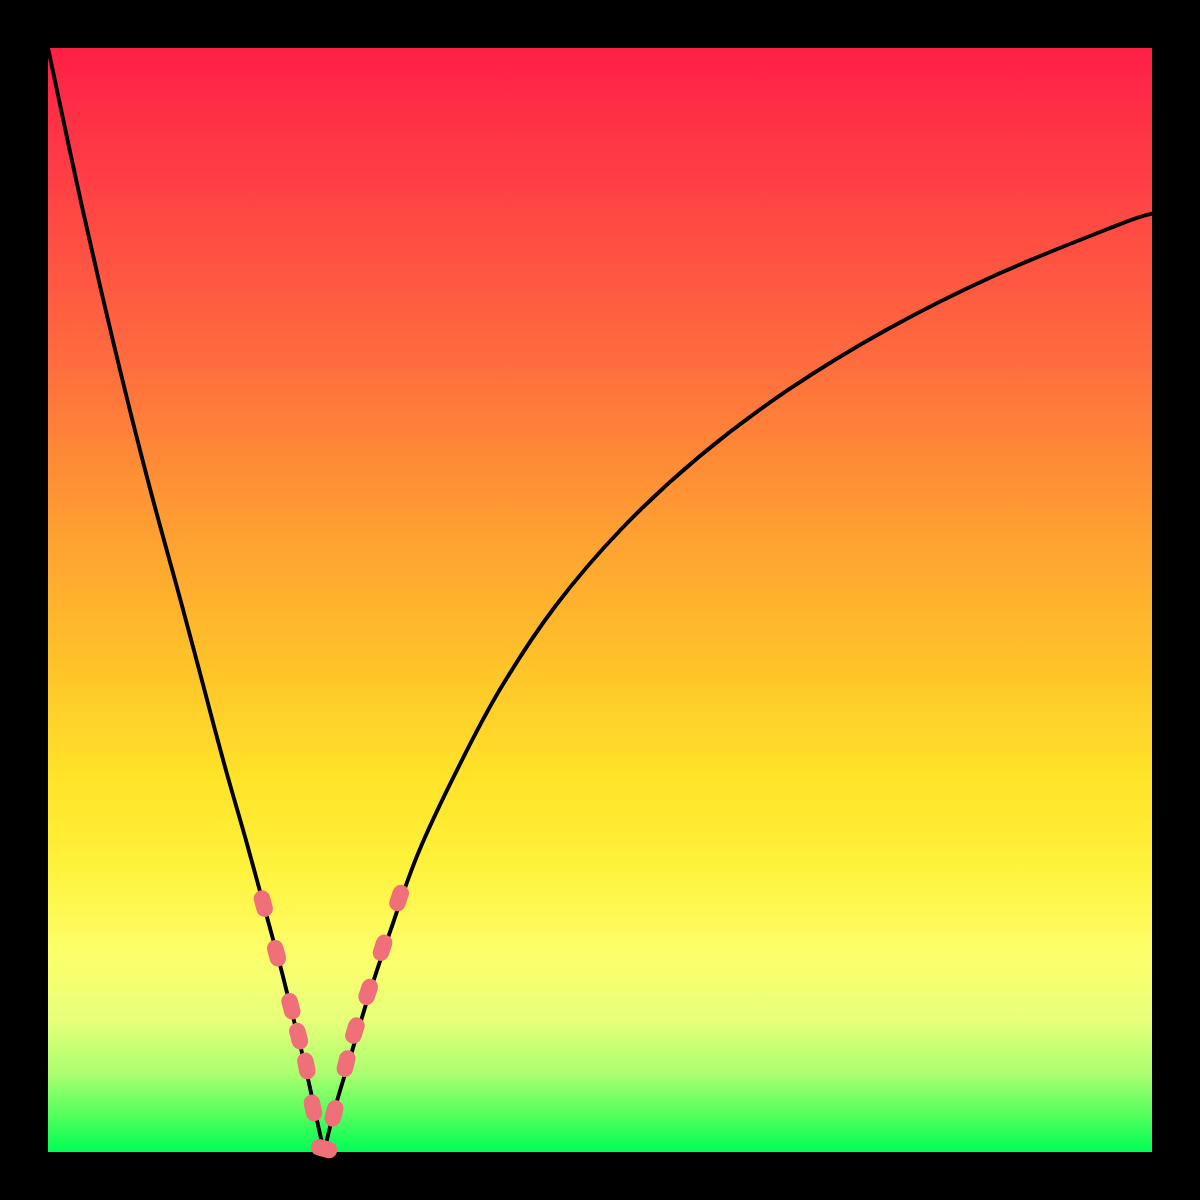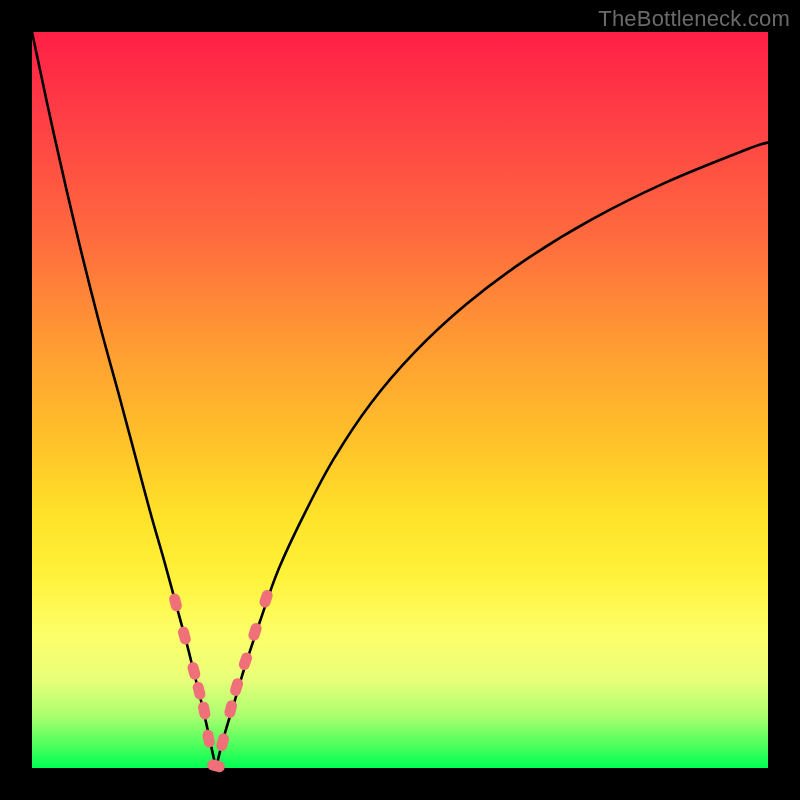--- a/index.html
+++ b/index.html
@@ -58,21 +58,20 @@
     top: 0;
     width: 736px;
     height: 736px;
     overflow: visible;
   }
 </style>
 </head>
 <body>
 
 <div class="frame">
-  <div class="watermark">TheBottleneck.com</div>
   <div class="plot">
     <svg class="curve" viewBox="0 0 736 736">
       <g id="curve-group">
           <path d="M 0 0 C 3.9743999999999997 18.547199999999993, 14.1312 67.27039999999997, 22.08 103.03999999999996 C 30.028799999999997 138.80959999999996, 36.2112 165.60000000000002, 44.16 198.72000000000003 C 52.108799999999995 231.84000000000003, 58.291199999999996 256.56960000000004, 66.24 287.04 C 74.1888 317.5104, 81.696 343.4912, 88.32 368 C 94.94399999999999 392.5088, 97.74080000000001 403.328, 103.04 423.2 C 108.3392 443.072, 112.4608 459.19040000000007, 117.76 478.40000000000003 C 123.0592 497.6096, 127.8432 513.36, 132.48 529.92 C 137.11679999999998 546.4799999999999, 139.5456 555.8272, 143.52 570.4 C 147.4944 584.9728, 151.24800000000002 598.2944, 154.56 610.88 C 157.87199999999999 623.4656, 159.2704 629.7216, 161.92 640.3199999999999 C 164.56959999999998 650.9183999999999, 166.89536 659.824, 169.28 669.76 C 171.66464 679.696, 173.31328000000002 687.17376, 175.168 695.52 C 177.02272 703.86624, 177.99424 708.8416000000001, 179.584 716.128 C 181.17376000000002 723.4144, 183.20512 732.42304, 184 736" fill="none" stroke="#000000" stroke-width="2.6" stroke-linecap="round"></path>
           <path d="M 184 736 C 185.3248 730.7008, 188.048 718.4831999999999, 191.36 706.56 C 194.67200000000003 694.6368, 198.4256 683.0079999999999, 202.4 669.76 C 206.3744 656.5120000000001, 208.8032 647.5328000000001, 213.44 632.96 C 218.0768 618.3872, 222.1984 606.0224, 228.16 588.8 C 234.1216 571.5776, 238.6112 556.4896, 246.56 537.28 C 254.5088 518.0704, 262.384 501.95200000000006, 272.32 482.08000000000004 C 282.256 462.208, 289.8368 446.752, 301.76 426.88 C 313.6832 407.008, 323.9872 390.8896, 338.56 371.68 C 353.13280000000003 352.47040000000004, 365.49760000000003 338.0448, 382.72 320.16 C 399.9424 302.27520000000004, 414.36799999999994 288.88, 434.23999999999995 272.32 C 454.11199999999997 255.76, 470.59839999999997 243.39520000000005, 493.12 228.16000000000003 C 515.6416 212.9248, 534.1888 201.59039999999996, 559.36 187.67999999999995 C 584.5312 173.76959999999994, 605.1392000000001 163.4656, 632.96 150.88 C 660.7808 138.2944, 695.3728 125.04639999999999, 713.92 117.75999999999999 C 732.4671999999999 110.47359999999999, 732.0255999999999 111.72479999999997, 736 110.39999999999998" fill="none" stroke="#000000" stroke-width="2.6" stroke-linecap="round"></path>
         </g>
       <g id="marker-group">
           <rect x="134.52" y="564.9" width="18" height="11" rx="5.5" ry="5.5" fill="#ef7079" transform="rotate(75.06858282186246 143.52 570.4)"></rect>
           <rect x="143.352" y="598.02" width="18" height="11" rx="5.5" ry="5.5" fill="#ef7079" transform="rotate(74.9536081678015 152.352 603.52)"></rect>
           <rect x="152.92" y="633.348" width="18" height="11" rx="5.5" ry="5.5" fill="#ef7079" transform="rotate(75.06858282186249 161.92 638.848)"></rect>

